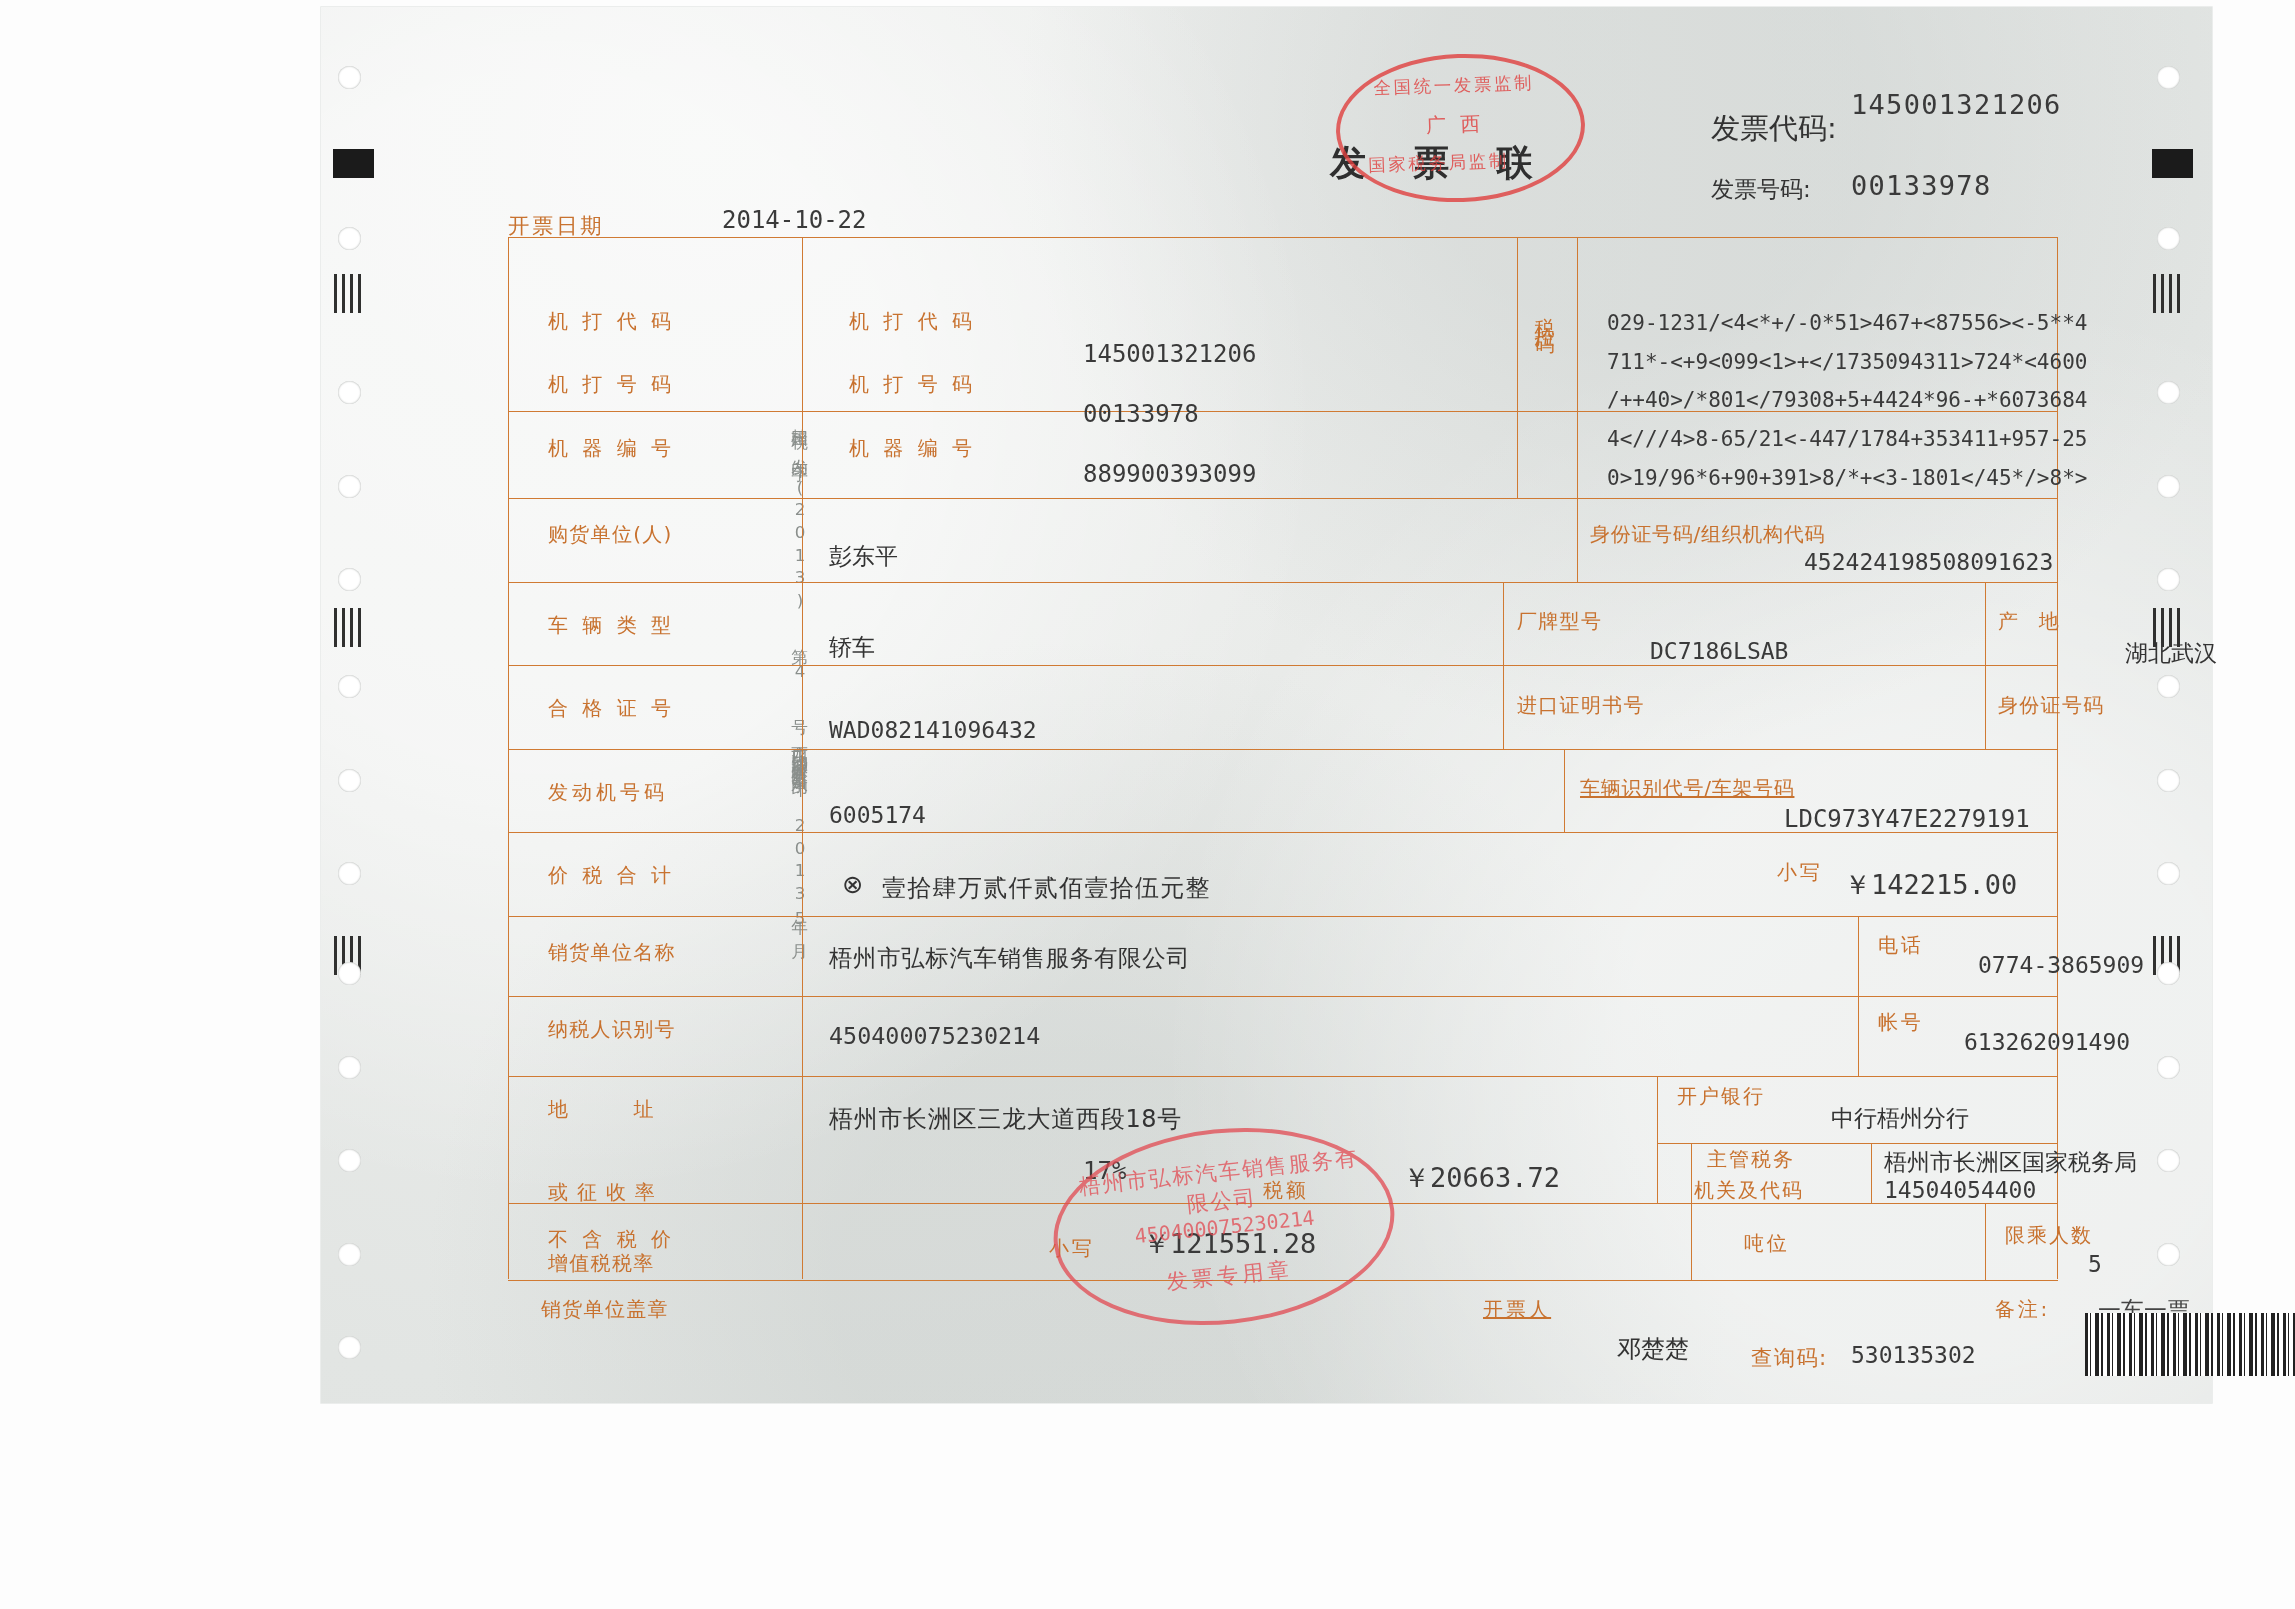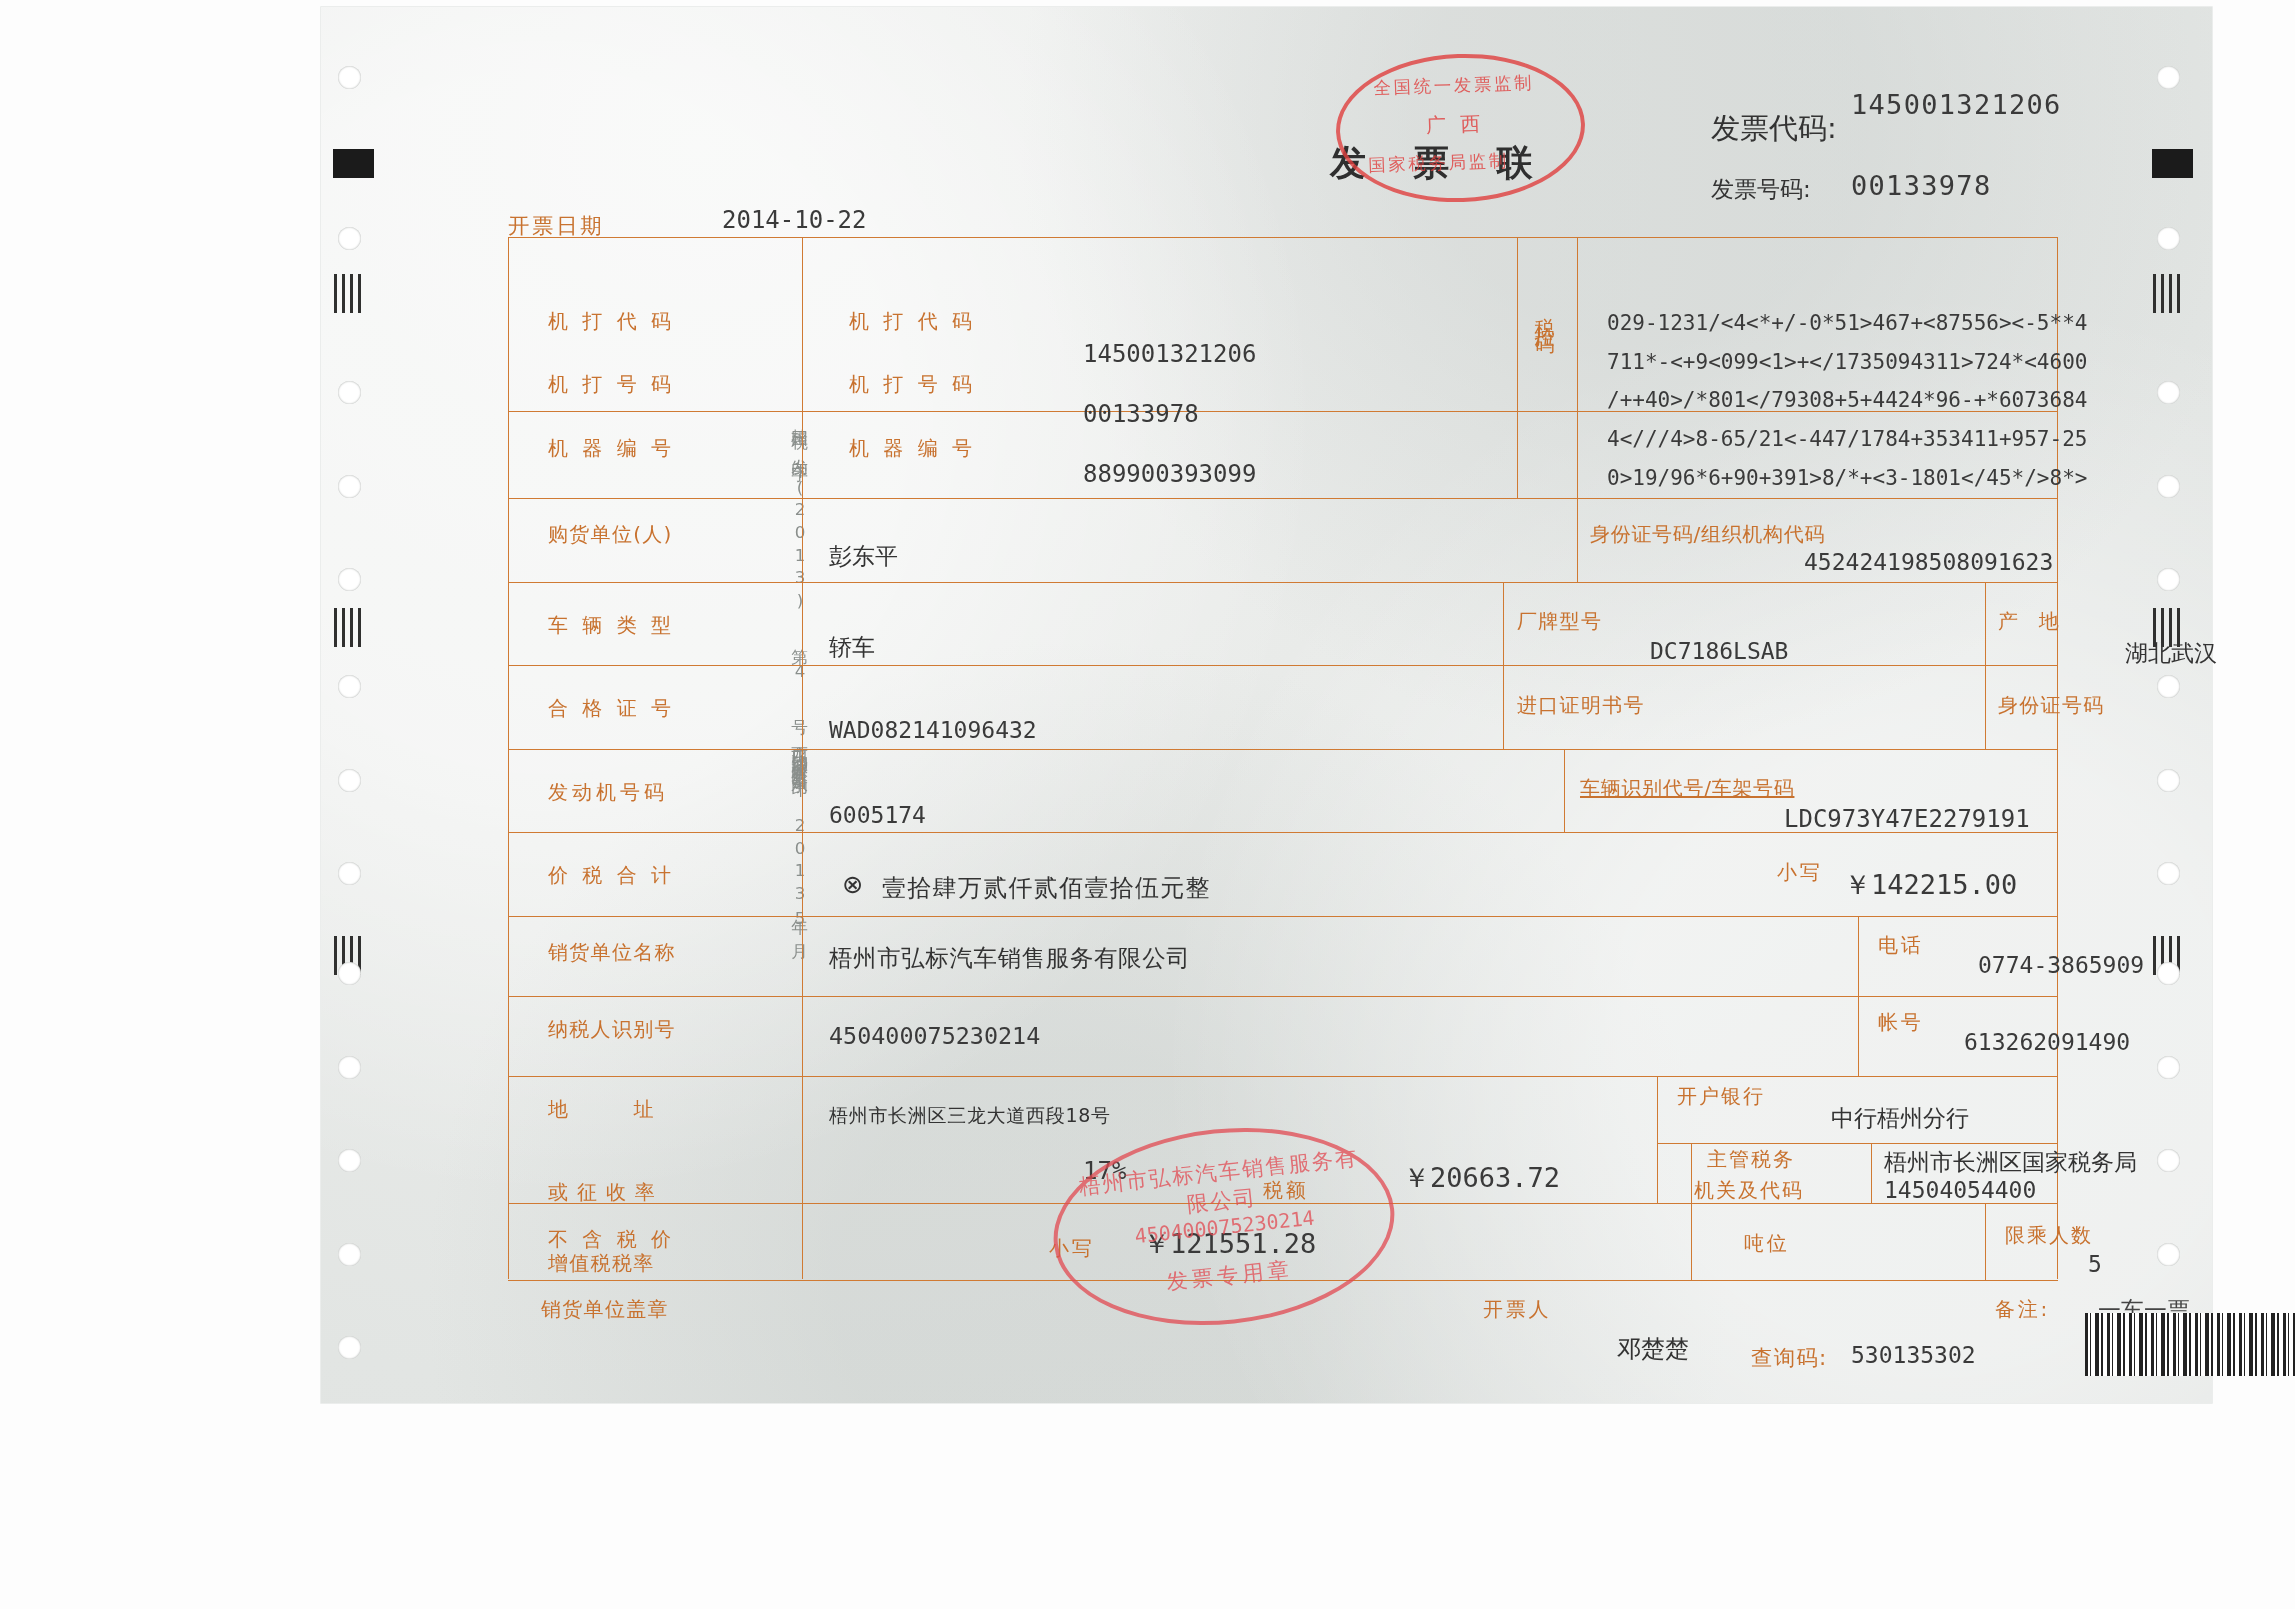--- a/index.html
+++ b/index.html
@@ -254,21 +254,21 @@
   <div class="t valcn" style="left:508px;top:935px;font-size:23.4px;letter-spacing:0.7px;">梧州市弘标汽车销售服务有限公司</div>
   <div class="t" style="left:1557px;top:925px;font-size:20px;color:#c8722f;letter-spacing:2.7px;">电话</div>
   <div class="t val" style="left:1657px;top:945px;font-size:23px;">0774-3865909</div>
 
   <div class="t lbl" style="left:227px;top:1009px;letter-spacing:1.3px;">纳税人识别号</div>
   <div class="t val" style="left:508px;top:1015px;font-size:23.4px;">450400075230214</div>
   <div class="t" style="left:1557px;top:1002px;font-size:20px;color:#c8722f;letter-spacing:2.7px;">帐号</div>
   <div class="t val" style="left:1643px;top:1022px;font-size:23px;">613262091490</div>
 
   <div class="t lbl" style="left:227px;top:1089px;letter-spacing:8px;">地    址</div>
-  <div class="t valcn" style="left:508px;top:1096px;font-size:19px;letter-spacing:0.7px;">梧州市长洲区三龙大道西段18号</div>
+  <div class="t valcn" style="left:508px;top:1096px;font-size:24px;letter-spacing:0.7px;">梧州市长洲区三龙大道西段18号</div>
   <div class="t" style="left:1356px;top:1076px;font-size:20px;color:#c8722f;letter-spacing:2px;">开户银行</div>
   <div class="t valcn" style="left:1510px;top:1096px;font-size:23px;">中行梧州分行</div>
 
   <div class="t lbl" style="left:227px;top:1195px;letter-spacing:1.3px;margin-top:48px;">增值税税率</div>
   <div class="t lbl" style="left:227px;top:1172px;letter-spacing:1.3px;">或 征 收 率</div>
   <div class="t val" style="left:762px;top:1150px;font-size:24px;">17%</div>
   <div class="t" style="left:942px;top:1170px;font-size:20px;color:#c8722f;letter-spacing:2.7px;">税额</div>
   <div class="t val" style="left:1082px;top:1153px;font-size:27px;">￥20663.72</div>
   <div class="t" style="left:1386px;top:1139px;font-size:20px;color:#c8722f;letter-spacing:2px;">主管税务</div>
   <div class="t" style="left:1373px;top:1170px;font-size:20px;color:#c8722f;letter-spacing:2px;">机关及代码</div>
@@ -277,21 +277,21 @@
 
   <div class="t lbl" style="left:227px;top:1219px;">不 含 税 价</div>
   <div class="t" style="left:728px;top:1228px;font-size:20px;color:#c8722f;letter-spacing:2.7px;">小写</div>
   <div class="t val" style="left:822px;top:1219px;font-size:27px;">￥121551.28</div>
   <div class="t" style="left:1423px;top:1223px;font-size:20px;color:#c8722f;letter-spacing:2.7px;">吨位</div>
   <div class="t val" style="left:1537px;top:1223px;font-size:23px;"></div>
   <div class="t" style="left:1684px;top:1215px;font-size:20px;color:#c8722f;letter-spacing:2px;">限乘人数</div>
   <div class="t val" style="left:1767px;top:1244px;font-size:23px;">5</div>
 
   <div class="t lbl" style="left:220px;top:1289px;letter-spacing:1.3px;">销货单位盖章</div>
-  <div class="t lbl" style="left:1162px;top:1289px;letter-spacing:2.7px;">开票人</div>
+  <div class="t lbl" style="left:1162px;top:1289px;letter-spacing:2.7px;text-decoration:underline;">开票人</div>
   <div class="t valcn" style="left:1296px;top:1326px;font-size:24px;">邓楚楚</div>
   <div class="t lbl" style="left:1674px;top:1289px;letter-spacing:2.7px;">备注:</div>
   <div class="t valcn" style="left:1777px;top:1288px;font-size:23px;color:#444;">一车一票</div>
   <div class="t" style="left:1430px;top:1336px;font-size:21.4px;color:#c8722f;letter-spacing:1.3px;">查询码:</div>
   <div class="t val" style="left:1530px;top:1335px;font-size:23px;">530135302</div>
 
   <div id="barcode"></div>
 
   <div id="stamp-bottom">
     <div class="sb1">梧州市弘标汽车销售服务有限公司</div>

